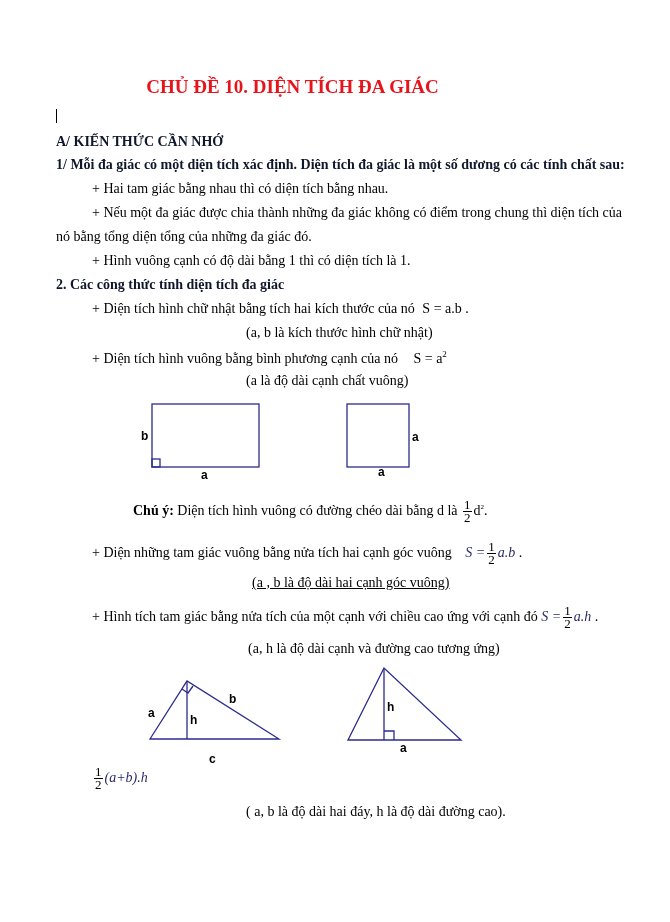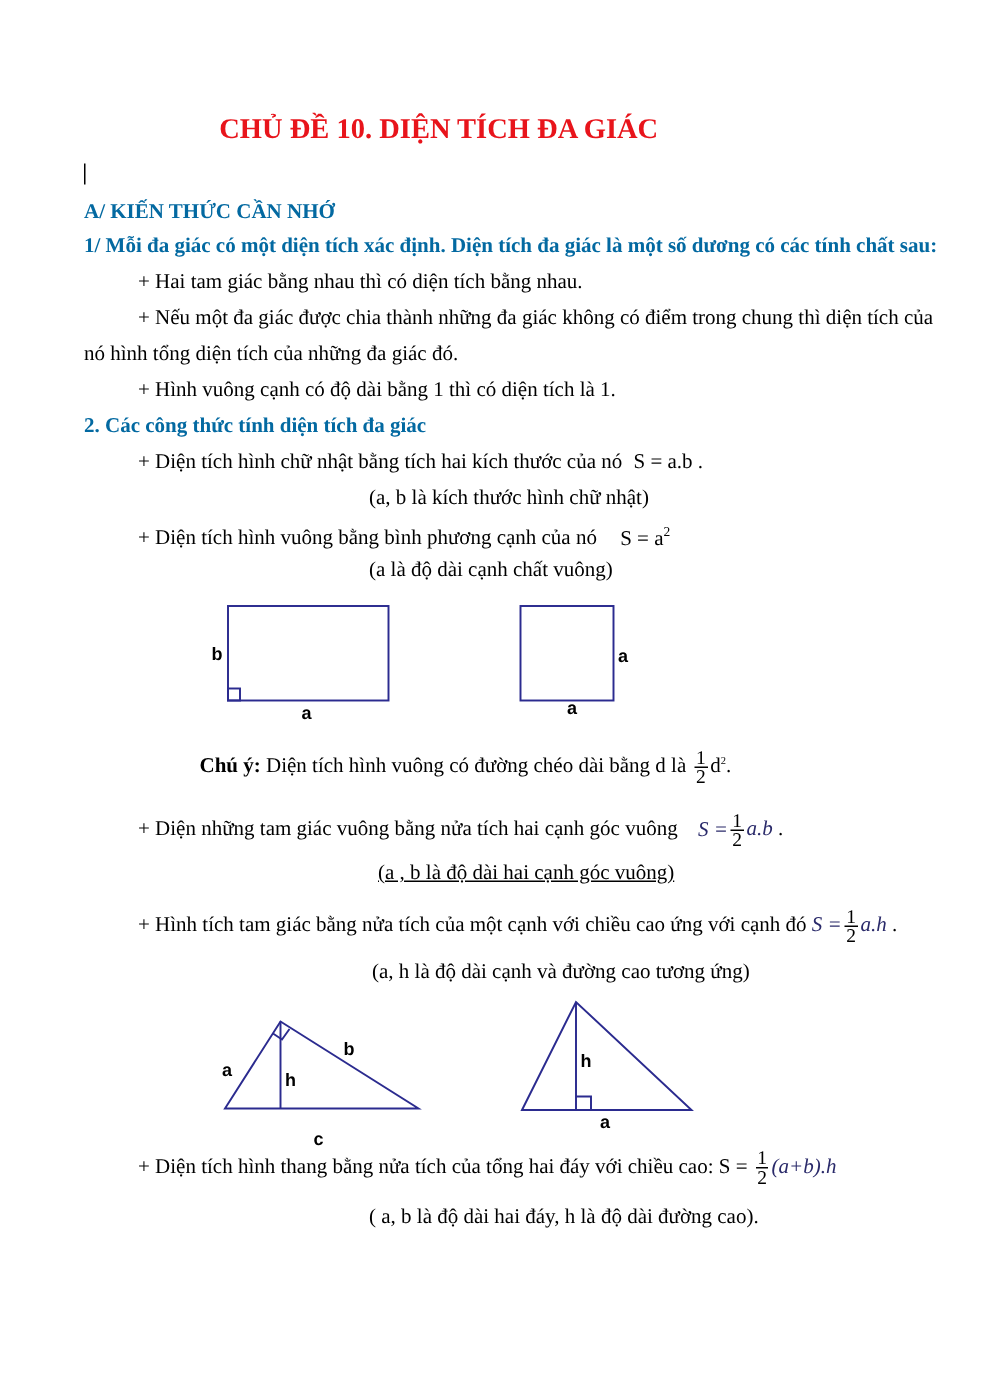--- a/index.html
+++ b/index.html
@@ -1,41 +1,41 @@
 <!DOCTYPE html>
 <html><head>
 <meta charset="utf-8">
 <style>
   html, body { margin:0; padding:0; background:#ffffff; }
   body { width:670px; height:922px; position:relative; overflow:hidden;
          font-family:"Liberation Serif", "DejaVu Serif", serif; color:#000; }
   .abs { position:absolute; white-space:nowrap; }
   .title { left:0; width:585px; top:76px; text-align:center; font-size:19px; font-weight:bold; color:#e8141b; }
   .cursor { left:56px; top:109px; width:1px; height:14px; background:#000; }
-  .heading { font-size:14px; font-weight:bold; color:#0369a1; }
+  .heading { font-size:14px; font-weight:bold; color:#0f172a; }
   .body { font-size:14px; }
   .math { font-style:italic; color:#2a2a6a; }
   .frac { display:inline-block; vertical-align:middle; text-align:center; font-size:13px; line-height:12px; margin:0 2px; }
   .frac span { display:block; }
   .frac .num { border-bottom:1px solid #000; padding:0 1px; }
   .fig-label { font-family:"Liberation Sans", "DejaVu Sans", sans-serif; font-size:12px; font-weight:bold; color:#000; }
   svg { position:absolute; overflow:visible; }
 </style>
 </head>
 <body>
 
 <div class="abs title">CHỦ ĐỀ 10. DIỆN TÍCH ĐA GIÁC</div>
 <div class="abs cursor"></div>
 
 <div class="abs heading" style="left:56px; top:134px;">A/ KIẾN THỨC CẦN NHỚ</div>
 
 <div class="abs heading" style="left:56px; top:157px;">1/ Mỗi đa giác có một diện tích xác định. Diện tích đa giác là một số dương có các tính chất sau:</div>
 <div class="abs body" style="left:92px; top:181px;">+ Hai tam giác bằng nhau thì có diện tích bằng nhau.</div>
 <div class="abs body" style="left:92px; top:205px;">+ Nếu một đa giác được chia thành những đa giác không có điểm trong chung thì diện tích của</div>
-<div class="abs body" style="left:56px; top:229px;">nó hình tổng diện tích của những đa giác đó.</div>
+<div class="abs body" style="left:56px; top:229px;">nó bằng tổng diện tổng của những đa giác đó.</div>
 <div class="abs body" style="left:92px; top:253px;">+ Hình vuông cạnh có độ dài bằng 1 thì có diện tích là 1.</div>
 
 <div class="abs heading" style="left:56px; top:277px;">2. Các công thức tính diện tích đa giác</div>
 
 <div class="abs body" style="left:92px; top:301px;">
   <span>+ Diện tích hình chữ nhật bằng tích hai kích thước của nó</span>
   <span style="margin-left:4px;">S = a.b .</span>
 </div>
 <div class="abs body" style="left:246px; top:325px;">(a, b là kích thước hình chữ nhật)</div>
 
@@ -88,16 +88,15 @@
   </g>
 </svg>
 <div class="abs fig-label" style="left:148px; top:706px;">a</div>
 <div class="abs fig-label" style="left:229px; top:692px;">b</div>
 <div class="abs fig-label" style="left:190px; top:713px;">h</div>
 <div class="abs fig-label" style="left:209px; top:752px;">c</div>
 <div class="abs fig-label" style="left:387px; top:700px;">h</div>
 <div class="abs fig-label" style="left:400px; top:741px;">a</div>
 
 <div class="abs body" style="left:92px; top:766px;">
-  <span>+ Diện tích hình thang bằng nửa tích của tổng hai đáy với chiều cao: S =</span>
   <span class="frac"><span class="num">1</span><span>2</span></span><span class="math">(a+b).h</span>
 </div>
 <div class="abs body" style="left:246px; top:804px;">( a, b là độ dài hai đáy, h là độ dài đường cao).</div>
 
 </body></html>

